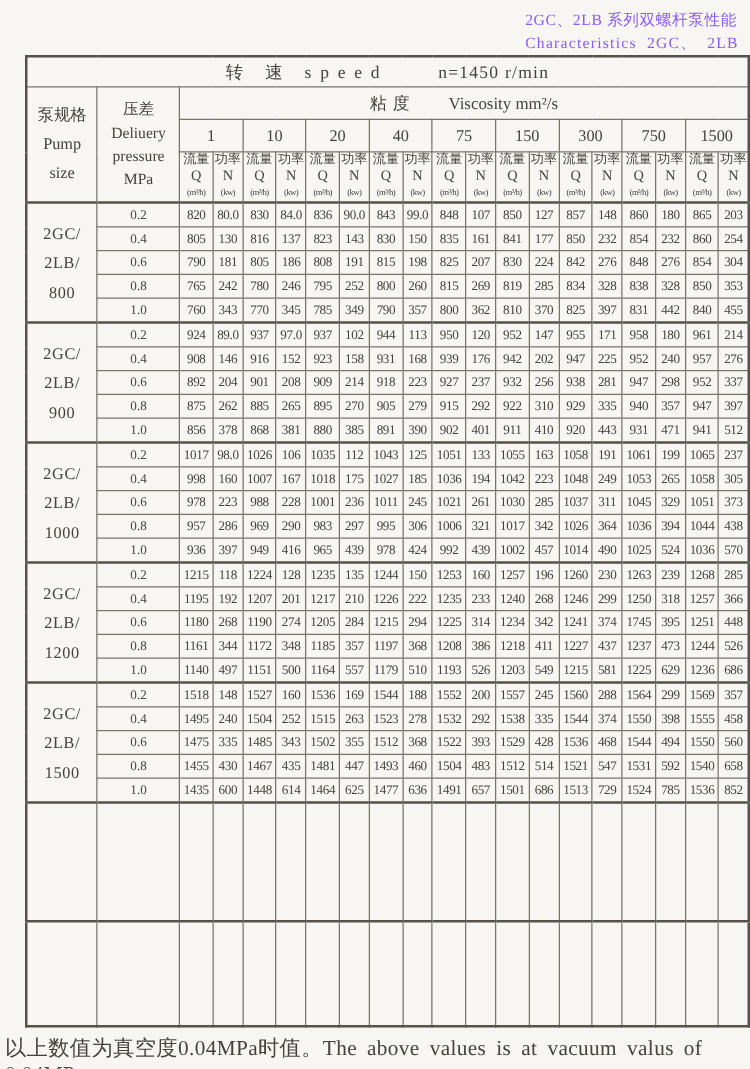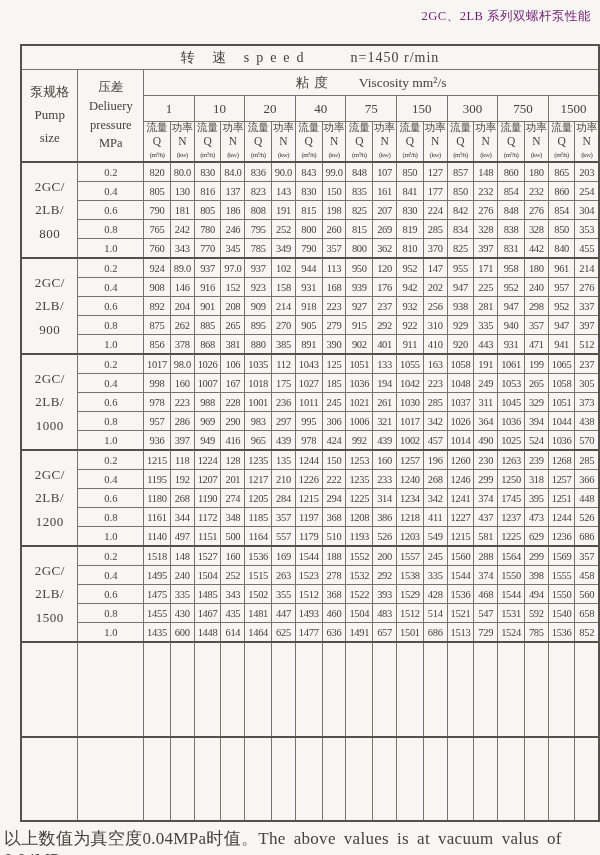--- a/index.html
+++ b/index.html
@@ -4,21 +4,21 @@
 <style>
   html,body{margin:0;padding:0;}
   body{
     width:600px;height:855px;position:relative;
     background:#f7f6f2;color:#403d38;
     font-family:"Liberation Serif","DejaVu Serif",serif;
     overflow:hidden;
   }
   .page-header{
     position:absolute;top:7px;right:9px;
-    font-size:12.5px;line-height:1.45;color:#701a75;letter-spacing:0.5px;
+    font-size:12.5px;line-height:1.45;color:#8b5cf6;letter-spacing:0.5px;
   }
   .page-header .en{letter-spacing:1px;word-spacing:4px;}
   table.pump-table{
     position:absolute;left:20px;top:44px;
     border-collapse:collapse;table-layout:fixed;
     border:2px solid #56524b;
   }
   td{
     border:1px solid #78746c;text-align:center;vertical-align:middle;
     padding:0;overflow:hidden;white-space:nowrap;color:#45423c;
@@ -43,20 +43,21 @@
   .footer{
     position:absolute;left:4px;top:827px;width:592px;
     font-size:17px;color:#45423c;word-spacing:3.5px;letter-spacing:0.3px;
   }
 </style>
 </head>
 <body>
 
 <div class="page-header">
   <div>2GC、2LB 系列双螺杆泵性能</div>
+  <div class="en">Characteristics 2GC、 2LB</div>
 </div>
 
 <table class="pump-table">
     <colgroup>
       <col style="width:58px">
       <col style="width:67px">
       <col style="width:27px">
       <col style="width:24px">
       <col style="width:27px">
       <col style="width:24px">

